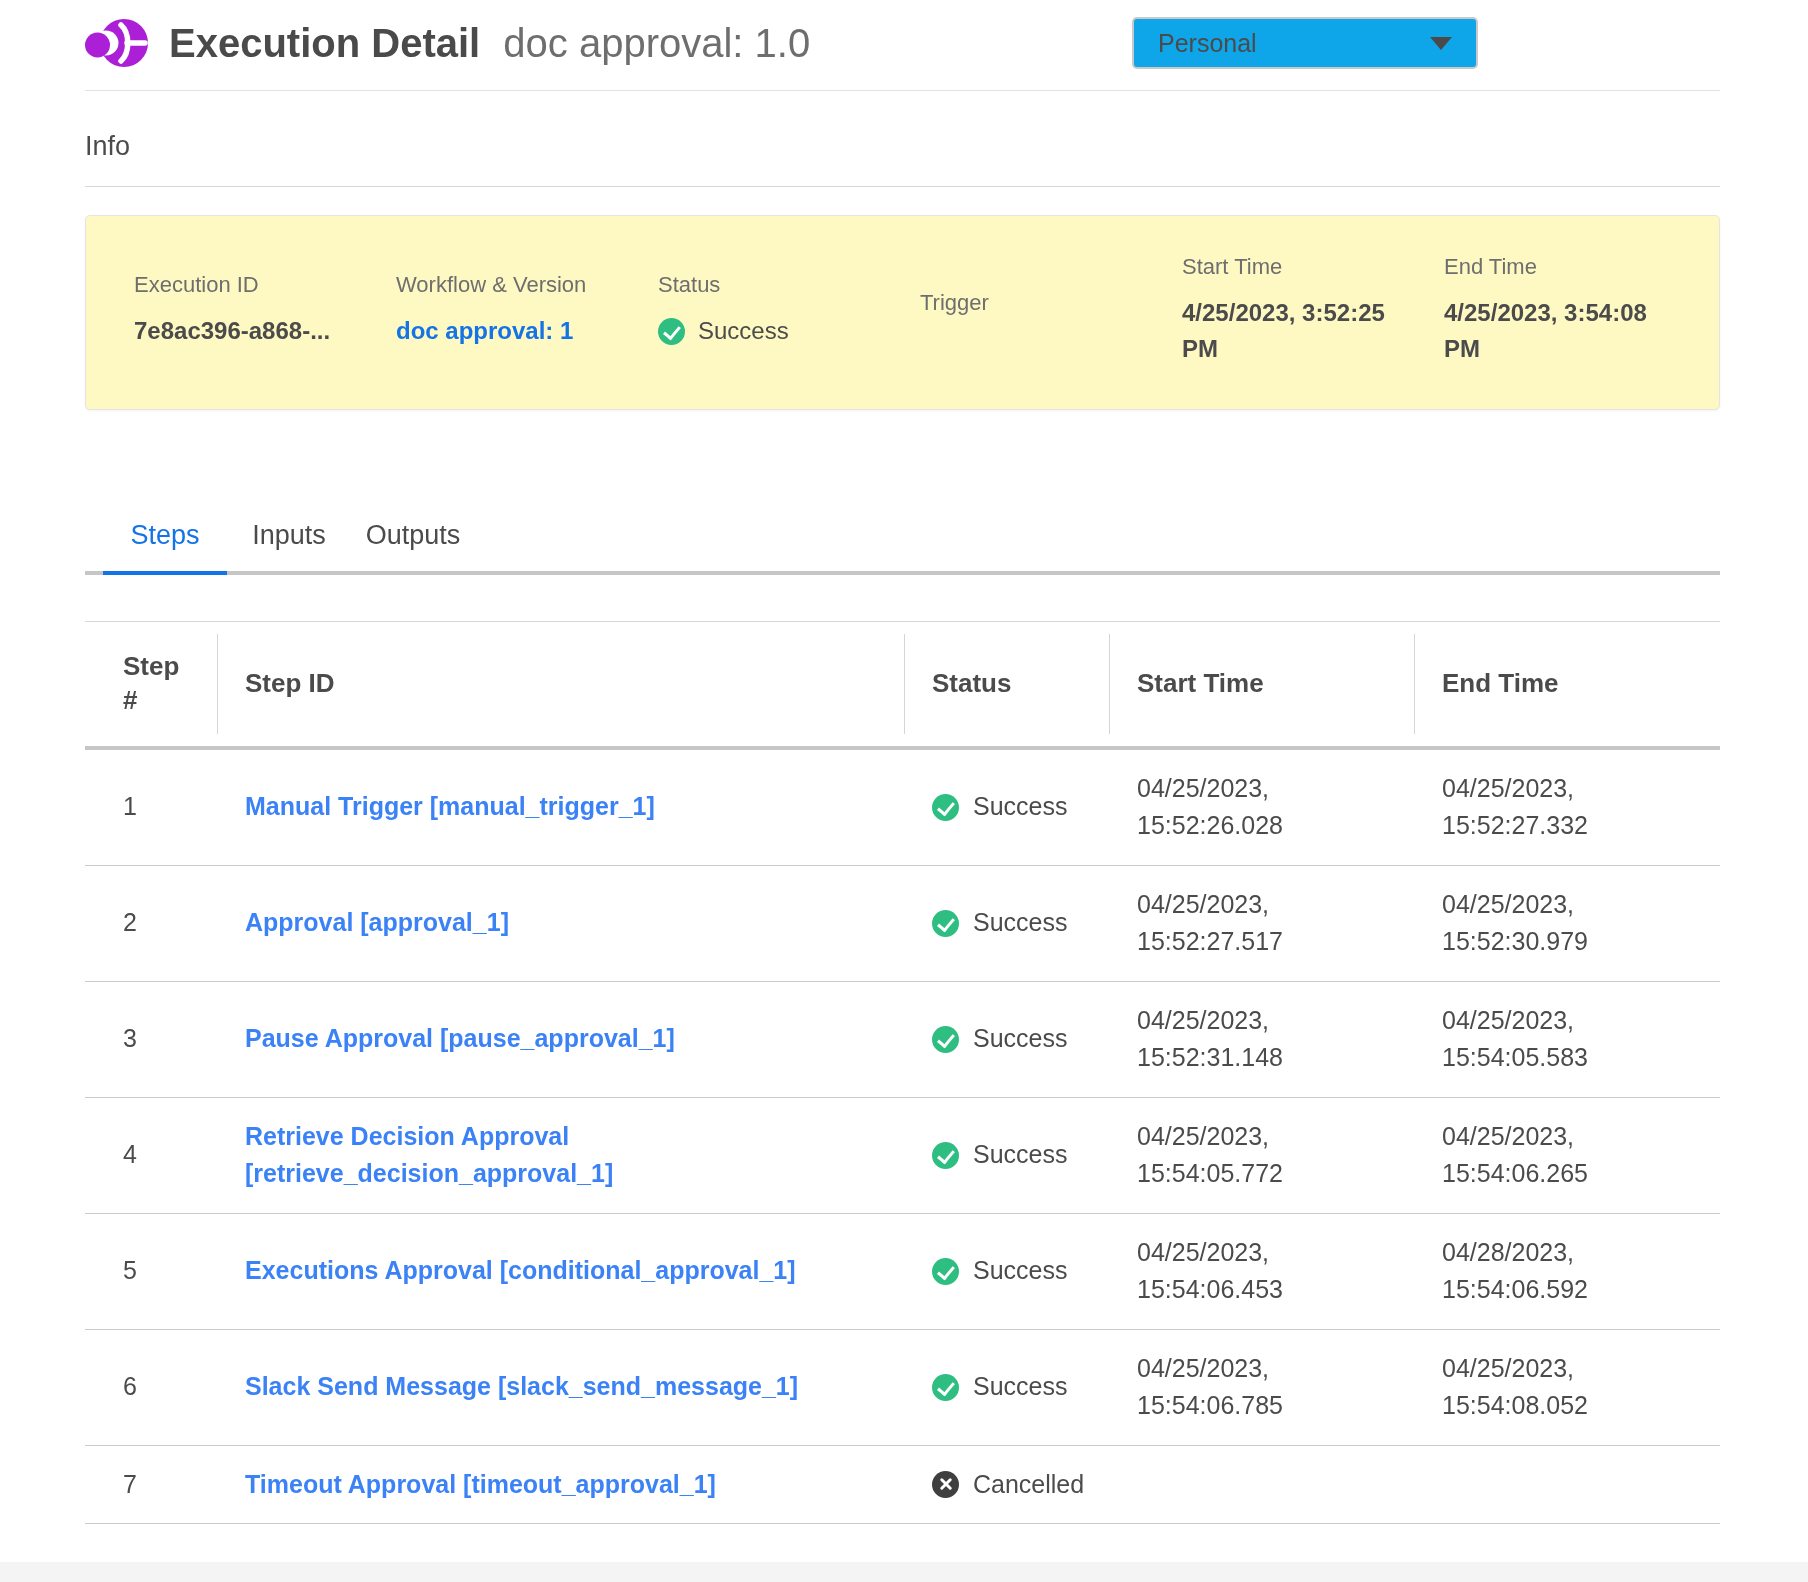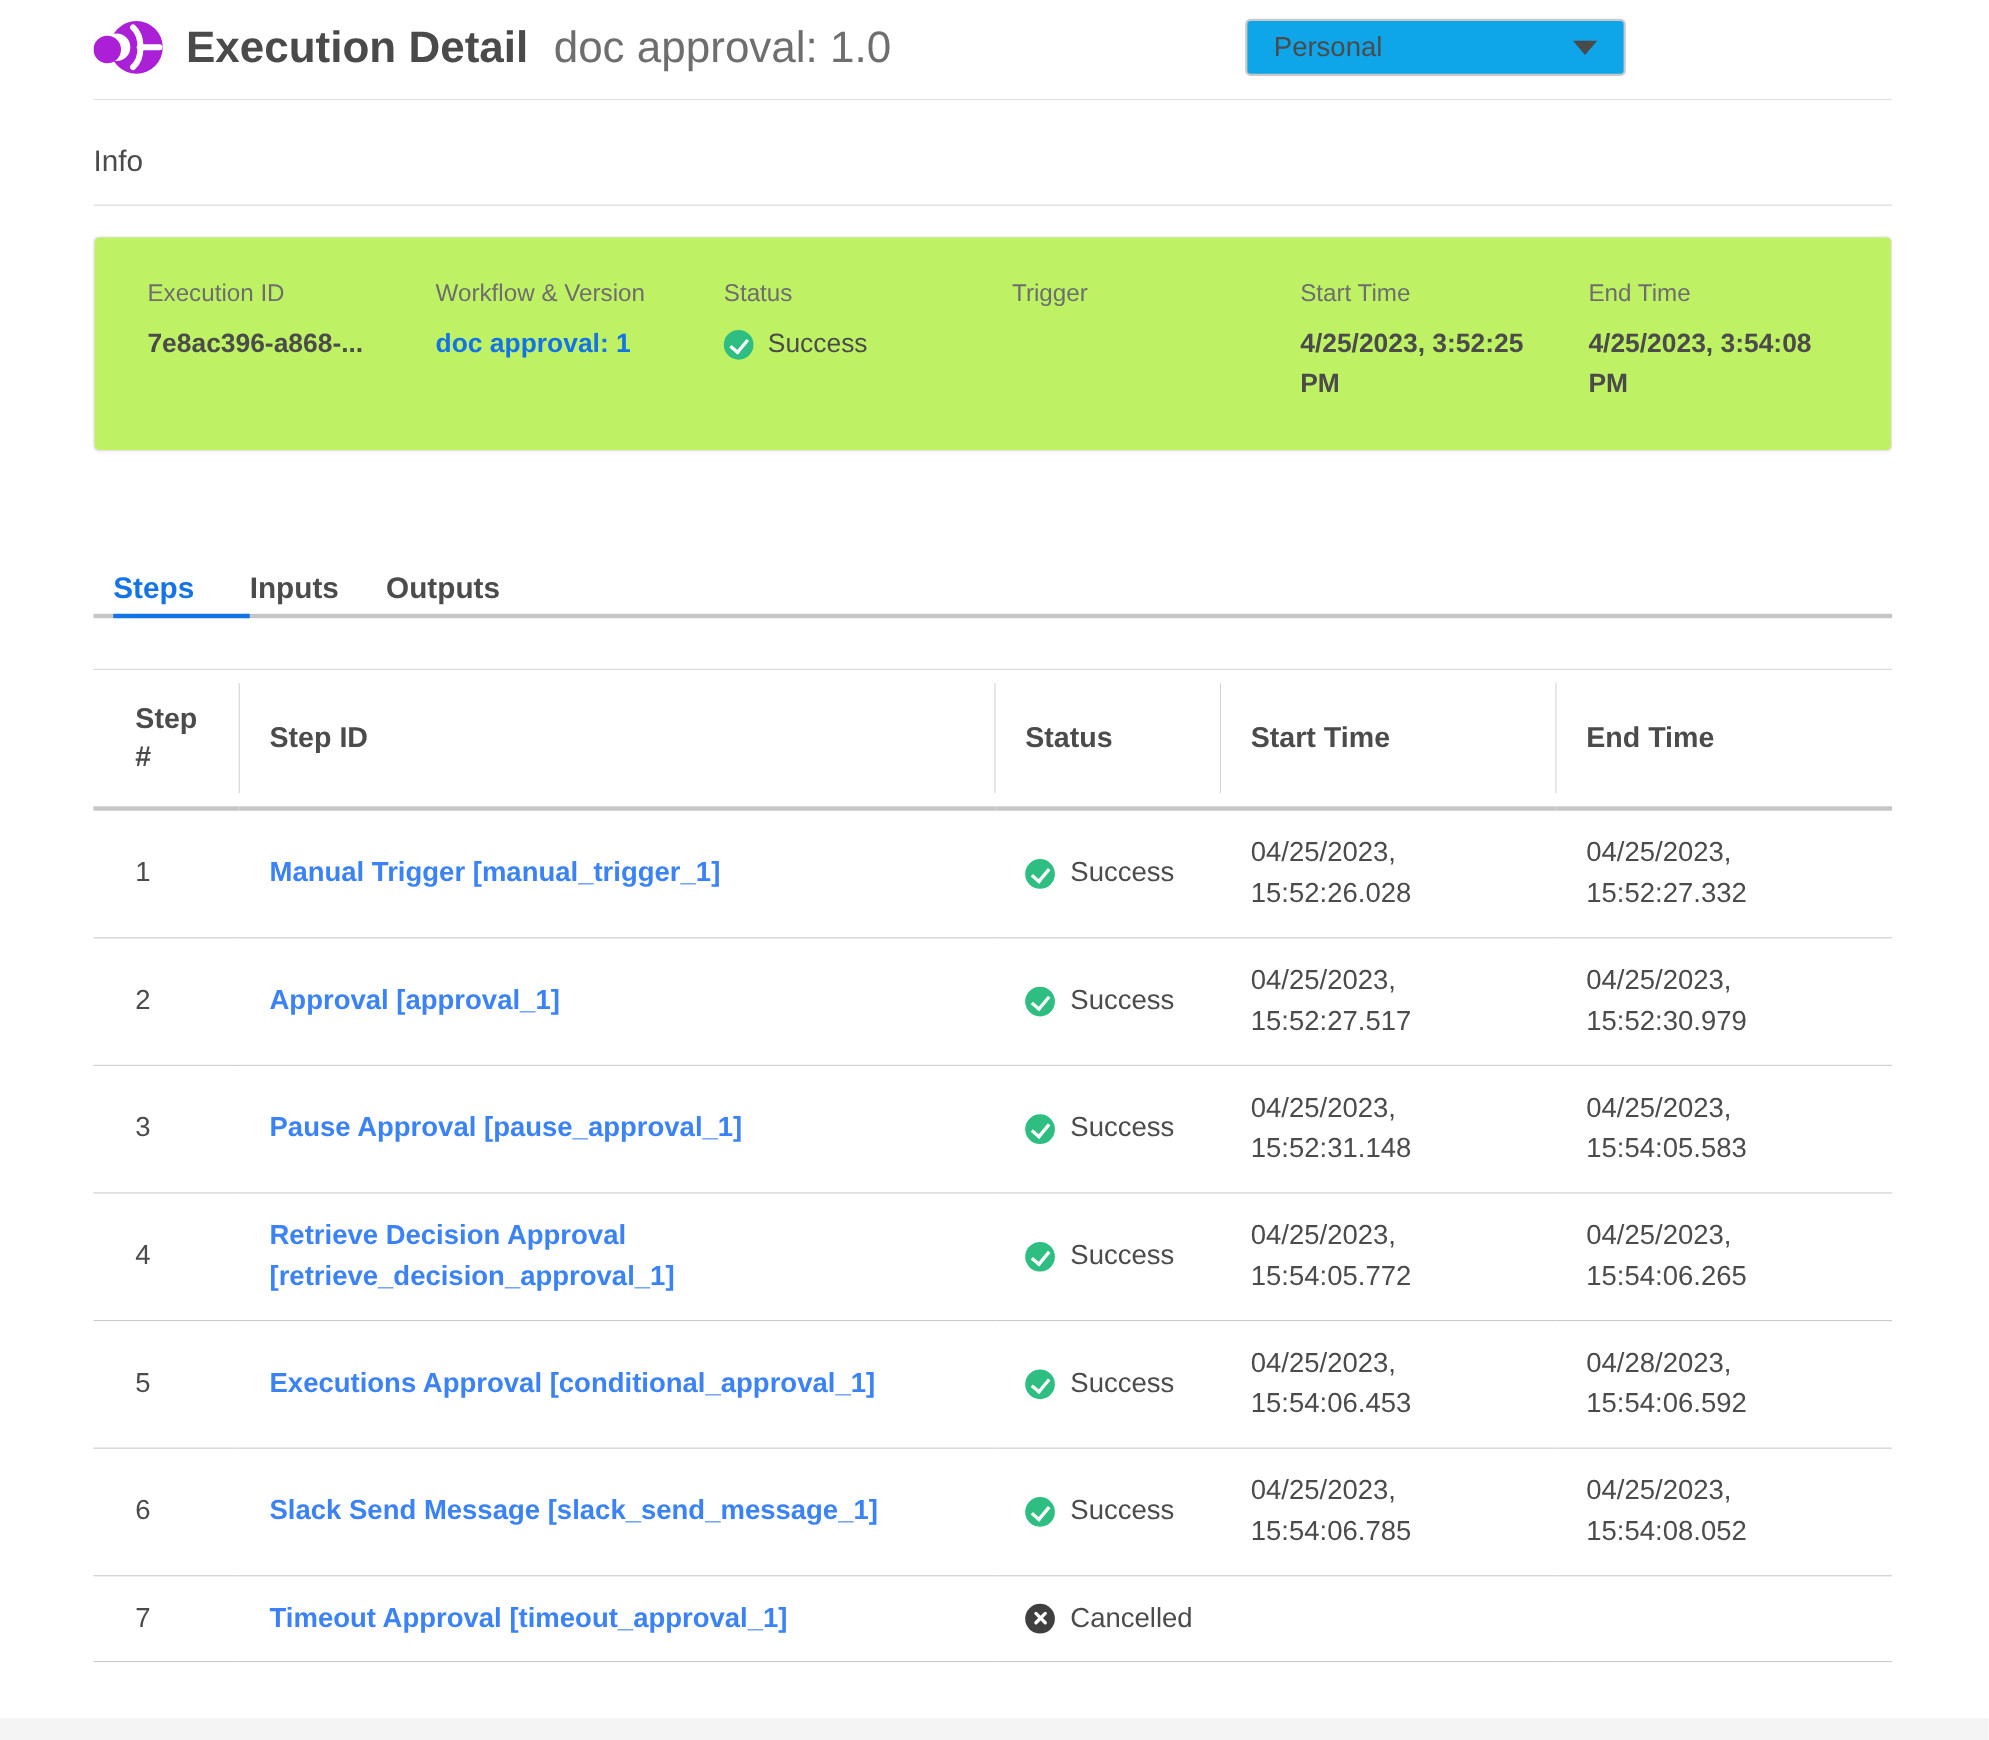--- a/index.html
+++ b/index.html
@@ -21,42 +21,42 @@
   .dropdown { margin-left:auto; margin-right:242px; width:346px; height:52px; border:2px solid #C9C9C9;
     border-radius:5px; display:flex; align-items:center; padding:0 24px; font-size:25px; color:#4B4B4B; cursor:pointer; background:#0ea5e9; }
   .caret { margin-left:auto; width:0; height:0; border-left:11px solid transparent; border-right:11px solid transparent; border-top:13px solid #4A4A4A; }
 
   .rule { border:none; border-top:1px solid #E1E1E1; margin:18px 0 0; height:0; }
   .rule2 { margin-top:24px; border-top-color:#D8D8D8; }
   h2.info-title { margin:40px 0 0; font-size:27px; font-weight:400; color:#4B4B4B; }
 
   
   .card { margin-top:28px; border:1px solid #E4E4E4; border-radius:5px; box-shadow:0 1px 3px rgba(0,0,0,.05);
-    display:flex; padding:38px 0 42px 48px; background:#bef264; }
+    display:flex; padding:38px 0 42px 48px; background:#fef9c3;align-items:center; }
   .field { width:262px; padding-right:28px; }
   .f-label { font-size:22px; color:#6E6E6E; margin-bottom:15px; }
   .f-value { font-size:24px; font-weight:600; color:#4B4B4B; line-height:1.5; }
   .f-value a { color:#1473E6; text-decoration:none; cursor:pointer; }
   .status-inline { display:flex; align-items:center; gap:13px; font-weight:400; }
 
   
   .sicon { width:27px; height:27px; border-radius:50%; position:relative; display:inline-block; flex:none; }
   .sicon.success { background:#2EBE82; }
   .sicon.success::after { content:''; position:absolute; left:9px; top:5px; width:7px; height:13px;
     border:solid #fff; border-width:0 3px 3px 0; transform:rotate(40deg); }
   .sicon.cancel { background:#3F3F3F; }
   .sicon.cancel::before, .sicon.cancel::after { content:''; position:absolute; left:50%; top:50%;
     width:15px; height:3px; background:#fff; border-radius:2px; }
   .sicon.cancel::before { transform:translate(-50%,-50%) rotate(45deg); }
   .sicon.cancel::after  { transform:translate(-50%,-50%) rotate(-45deg); }
 
   
   .tabs { margin-top:110px; display:flex; padding-left:18px; border-bottom:4px solid #C6C6C6; }
-  .tab { min-width:124px; font-size:27px; font-weight:700; color:#4B4B4B;
-    padding-bottom:7px; margin-bottom:-4px; border-bottom:4px solid transparent; cursor:pointer; }
+  .tab { min-width:124px; text-align:center; font-size:27px; font-weight:400; color:#4B4B4B;
+    padding-bottom:20px; margin-bottom:-4px; border-bottom:4px solid transparent; cursor:pointer; }
   .tab.active { color:#1473E6; border-bottom-color:#1473E6; }
 
   
   table.steps { width:100%; border-collapse:collapse; table-layout:fixed; margin-top:46px; }
   col.c1{width:133px;} col.c2{width:687px;} col.c3{width:205px;} col.c4{width:305px;} col.c5{width:305px;}
   thead th { border-top:1px solid #D8D8D8; padding:28px 10px 28px 27px; font-size:26px; font-weight:700;
     color:#4B4B4B; text-align:left; vertical-align:middle; line-height:1.3; position:relative; }
   thead tr { border-bottom:4px solid #C6C6C6; }
   thead th:not(:last-child)::after { content:''; position:absolute; right:0; top:12px; bottom:12px; width:1px; background:#D5D5D5; }
   th.c-num, td.c-num { padding-left:38px; }

